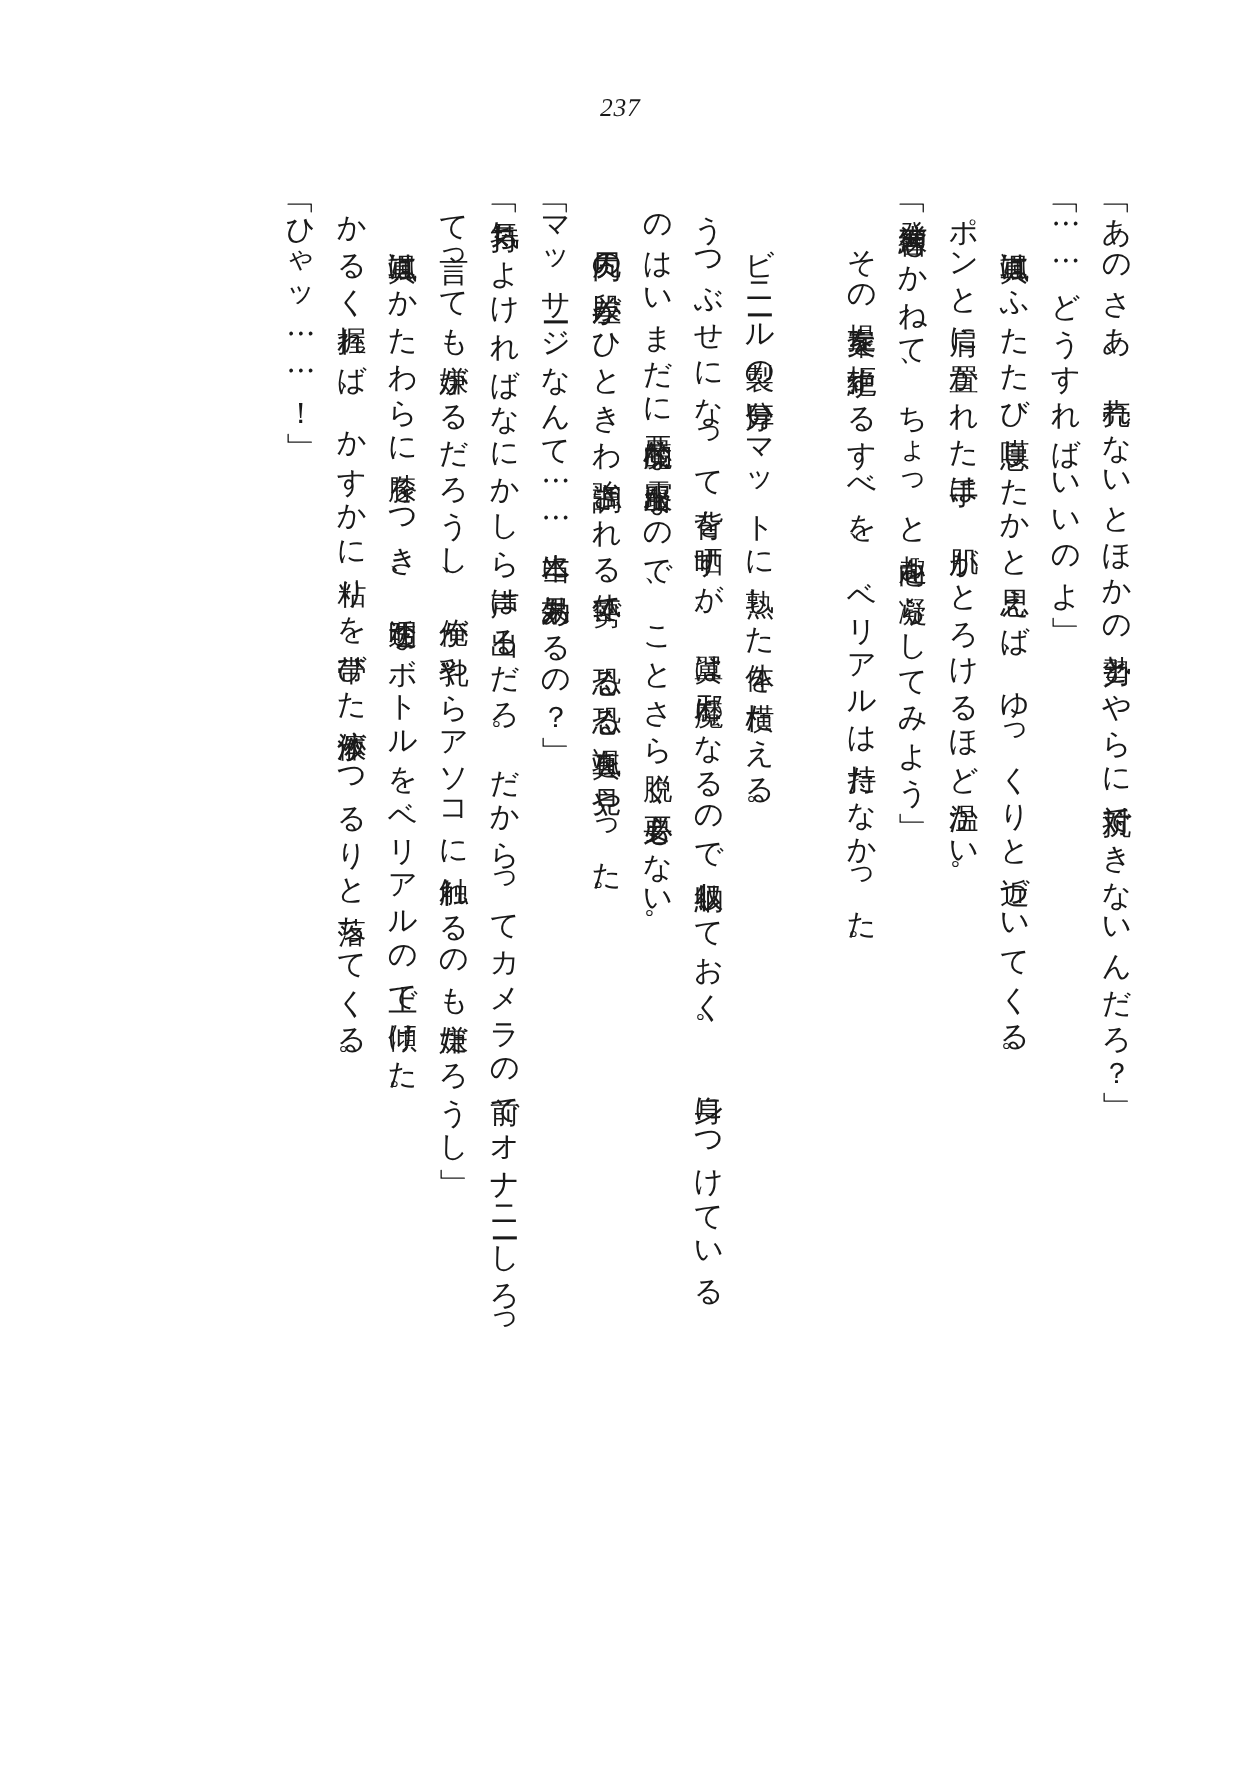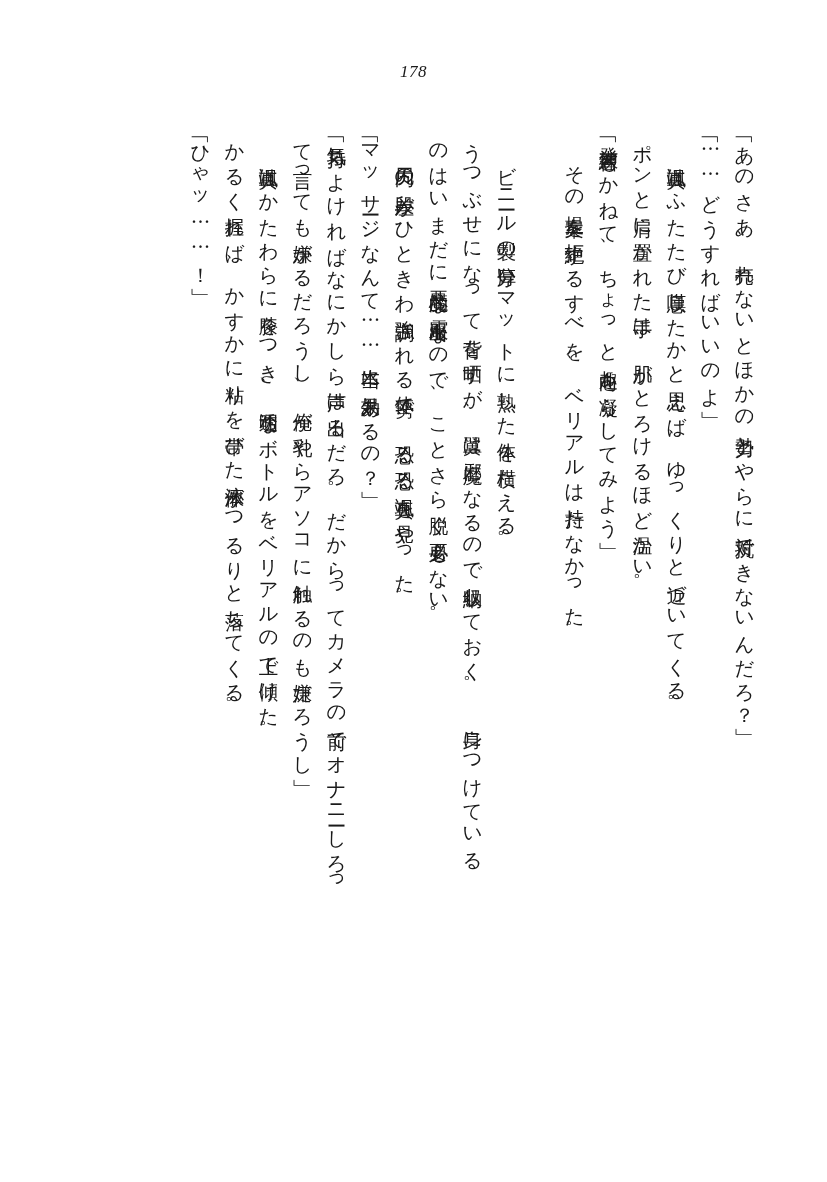--- a/index.html
+++ b/index.html
@@ -59,21 +59,21 @@
   }
   .vline.indent {
     padding-top: 22px;
   }
 </style>
 </head>
 <body>
 
 <div class="page">
 
-  <div class="page-number">178</div>
+  <div class="page-number">237</div>
 
   <div class="text-block">
     <div class="vline">「あのさあ、売れないとほかの勢力とやらに対抗できないんだろ？」</div>
     <div class="vline">「……どうすればいいのよ」</div>
     <div class="vline indent">颯真はふたたび嘆息したかと思えば、ゆっくりと近づいてくる。</div>
     <div class="vline">ポンと肩に置かれた手は、肌がとろけるほど温かい。</div>
     <div class="vline">「発声練習もかねて、ちょっと趣向を凝らしてみよう」</div>
     <div class="vline indent">その提案を拒絶するすべを、ベリアルは持たなかった。</div>
     <div class="vline"></div>
     <div class="vline indent">ビニール製の分厚いマットに熟した体を横たえる。</div>

